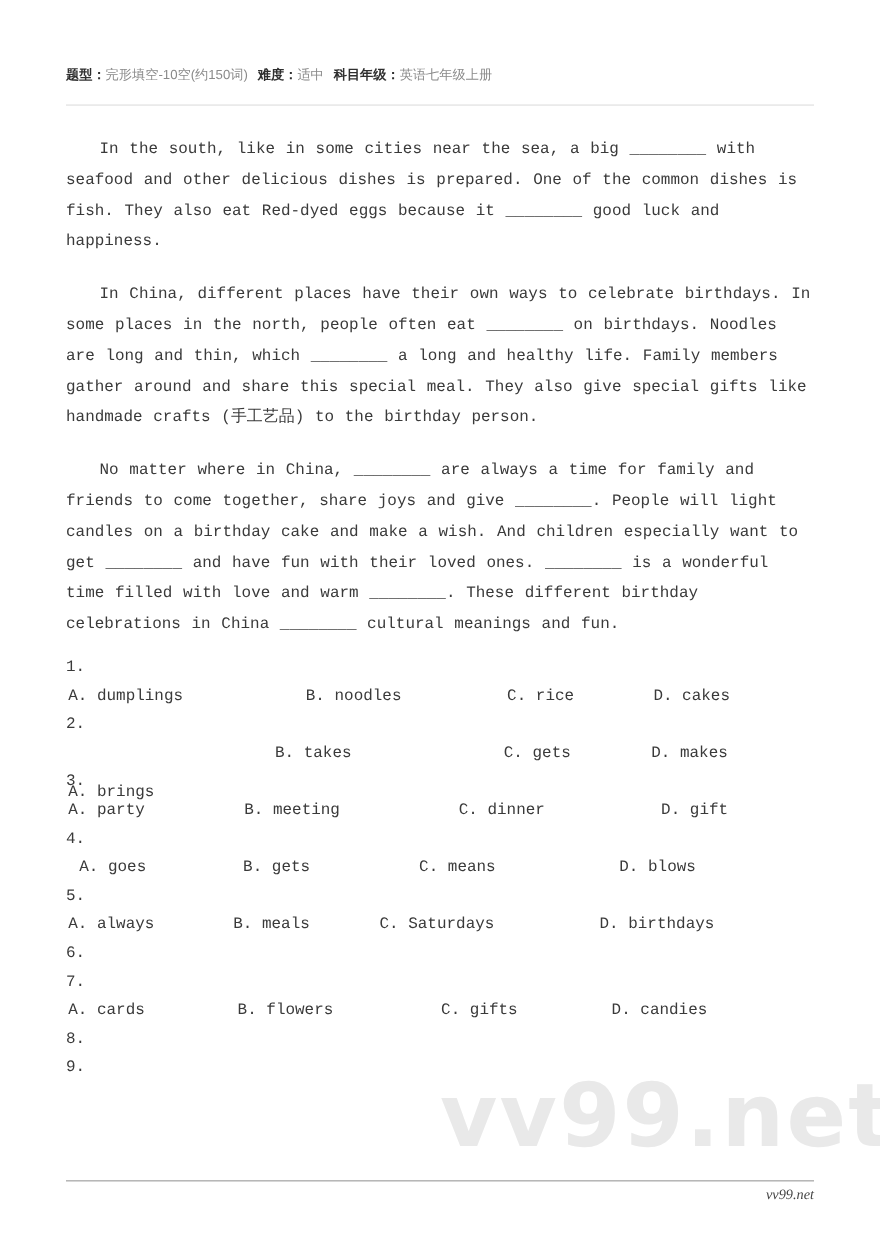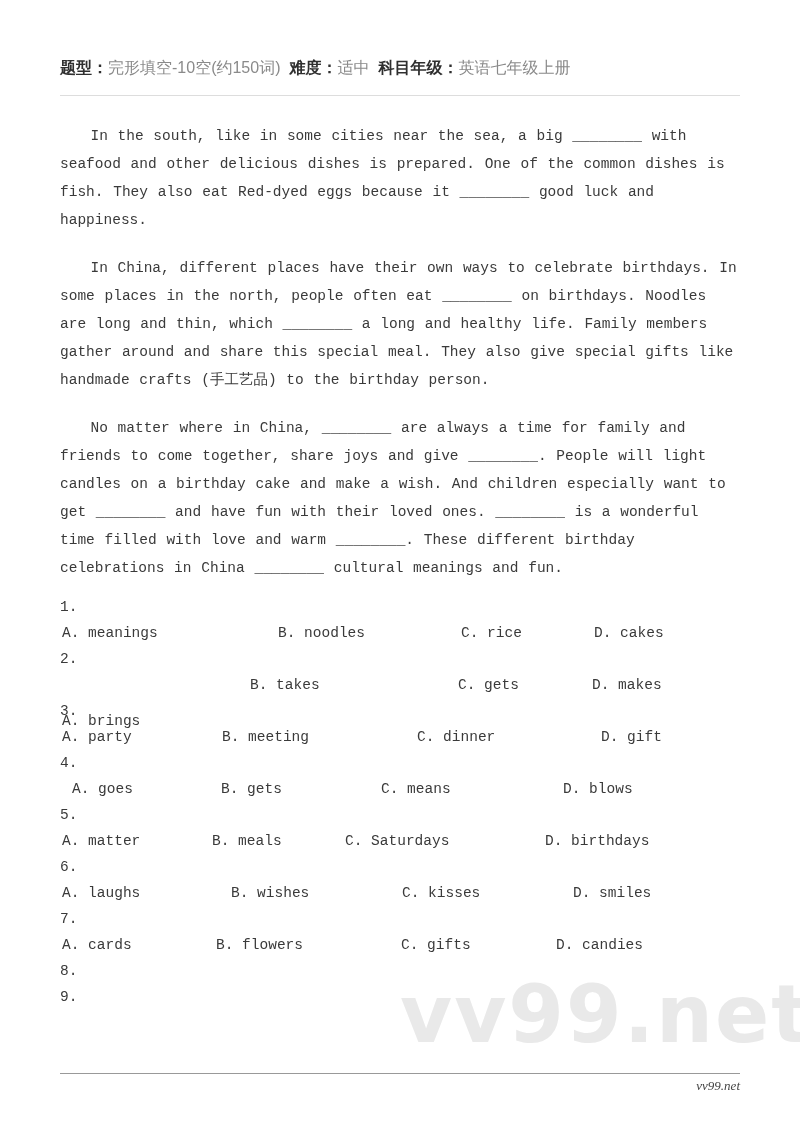--- a/index.html
+++ b/index.html
@@ -13,21 +13,21 @@
     font-family:"Liberation Mono","DejaVu Sans Mono",monospace;
   }
   .watermark{
     position:absolute; left:400px; top:968px; z-index:0;
     font-family:"DejaVu Sans","Liberation Sans",sans-serif;
     font-weight:bold; font-size:80px; letter-spacing:2px;
     color:var(--watermark); white-space:nowrap; user-select:none;
   }
   .content{position:relative; z-index:1; padding:58px 60px 0;}
   .meta{
-    font-family:"Liberation Sans",sans-serif; font-size:16px; line-height:20px;
+    font-family:"Liberation Sans",sans-serif; font-size:12px; line-height:20px;
     color:var(--muted); white-space:nowrap;
   }
   .meta-item + .meta-item{margin-left:9px;}
   .meta-label{color:#2f2f2f; font-weight:bold;}
   .rule{border:0; border-top:1px solid var(--rule_top); margin:17px 0 0;}
   .instruction{
     margin:20px 0 0; font-family:"Liberation Sans",sans-serif;
     font-size:15px; line-height:22px; color:#2f2f2f;
   }
   .para{
@@ -61,21 +61,21 @@
     <hr class="rule">
     <div class="passage">
         <p class="para">In the south, like in some cities near the sea, a big ________ with seafood and other delicious dishes is prepared. One of the common dishes is fish. They also eat Red-dyed eggs because it ________ good luck and happiness.</p>
         <p class="para">In China, different places have their own ways to celebrate birthdays. In some places in the north, people often eat ________ on birthdays. Noodles are long and thin, which ________ a long and healthy life. Family members gather around and share this special meal. They also give special gifts like handmade crafts (手工艺品) to the birthday person.</p>
         <p class="para">No matter where in China, ________ are always a time for family and friends to come together, share joys and give ________. People will light candles on a birthday cake and make a wish. And children especially want to get ________ and have fun with their loved ones. ________ is a wonderful time filled with love and warm ________. These different birthday celebrations in China ________ cultural meanings and fun.</p>
       </div>
     <div class="questions">
         <div class="question">
           <div class="q-number">1.</div>
           <div class="q-options">
-            <span class="opt" style="left: 2px;">A. meanings</span>
+            <span class="opt" style="left: 2px;">A. dumplings</span>
             <span class="opt" style="left: 218px;">B. noodles</span>
             <span class="opt" style="left: 401px;">C. rice</span>
             <span class="opt" style="left: 534px;">D. cakes</span>
           </div>
         </div>
         <div class="question">
           <div class="q-number">2.</div>
           <div class="q-options">
             <span class="opt" style="left: 2px; margin-top: 36px;">A. brings</span>
             <span class="opt" style="left: 190px;">B. takes</span>
@@ -97,34 +97,28 @@
           <div class="q-options">
             <span class="opt" style="left: 12px;">A. goes</span>
             <span class="opt" style="left: 161px;">B. gets</span>
             <span class="opt" style="left: 321px;">C. means</span>
             <span class="opt" style="left: 503px;">D. blows</span>
           </div>
         </div>
         <div class="question">
           <div class="q-number">5.</div>
           <div class="q-options">
-            <span class="opt" style="left: 2px;">A. matter</span>
+            <span class="opt" style="left: 2px;">A. always</span>
             <span class="opt" style="left: 152px;">B. meals</span>
             <span class="opt" style="left: 285px;">C. Saturdays</span>
             <span class="opt" style="left: 485px;">D. birthdays</span>
           </div>
         </div>
         <div class="question">
           <div class="q-number">6.</div>
-          <div class="q-options">
-            <span class="opt" style="left: 2px;">A. laughs</span>
-            <span class="opt" style="left: 171px;">B. wishes</span>
-            <span class="opt" style="left: 342px;">C. kisses</span>
-            <span class="opt" style="left: 513px;">D. smiles</span>
-          </div>
         </div>
         <div class="question">
           <div class="q-number">7.</div>
           <div class="q-options">
             <span class="opt" style="left: 2px;">A. cards</span>
             <span class="opt" style="left: 156px;">B. flowers</span>
             <span class="opt" style="left: 341px;">C. gifts</span>
             <span class="opt" style="left: 496px;">D. candies</span>
           </div>
         </div>

